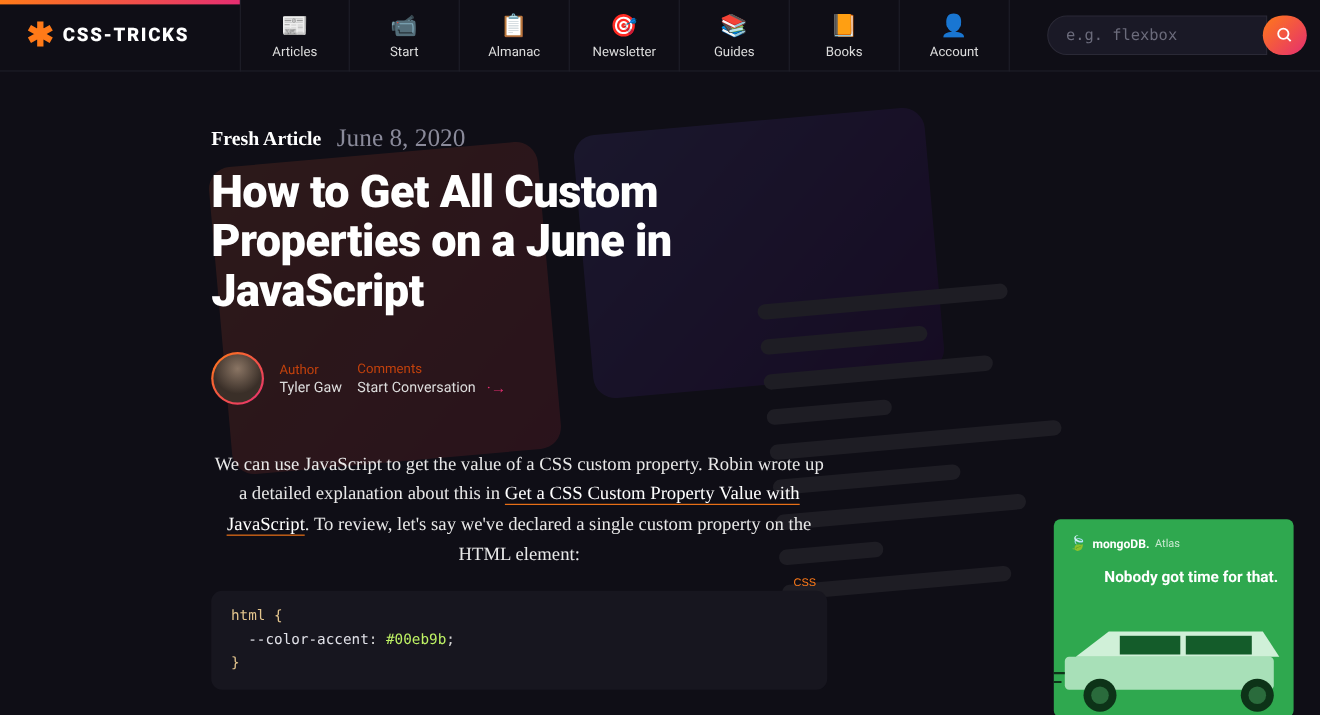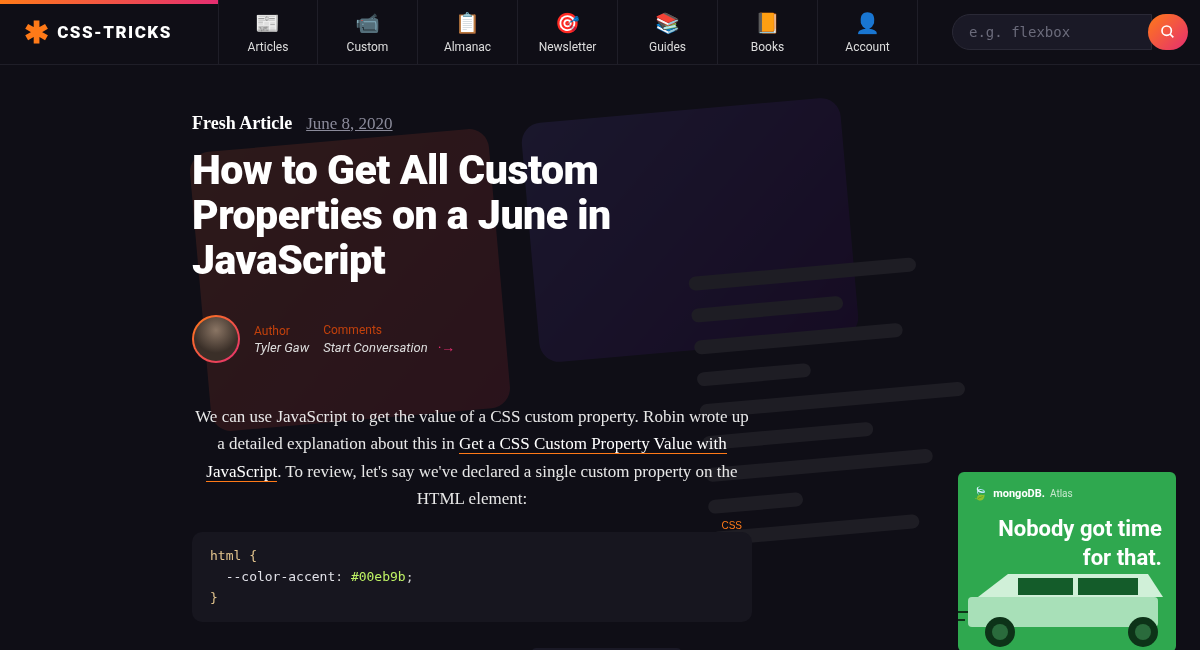--- a/index.html
+++ b/index.html
@@ -147,21 +147,21 @@
       z-index: 5;
     }
     .meta-line {
       display: flex;
       align-items: center;
       gap: 14px;
       margin-bottom: 14px;
       font-family: Georgia, serif;
     }
     .fresh-label { font-weight: bold; font-size: 18px; }
-    .date { color: #8a8a9a; font-size: 17px; text-decoration: underline; }
+    .date { color: #8a8a9a; font-size: 23px; }
     .title {
       font-size: 41px;
       font-weight: 900;
       line-height: 1.1;
       letter-spacing: -0.5px;
       margin-bottom: 32px;
       max-width: 620px;
     }
     .author-row {
       display: flex;
@@ -178,21 +178,21 @@
       display: flex;
     }
     .avatar {
       width: 100%;
       height: 100%;
       border-radius: 50%;
       background: radial-gradient(circle at 50% 30%, #8a7564 0%, #3a2f28 60%);
     }
     .meta-col { display: flex; flex-direction: column; gap: 2px; }
     .meta-label { color: #c2410c; font-size: 12px; }
-    .meta-value { font-size: 13px; color: #ddd; font-style: italic; }
+    .meta-value { font-size: 13px; color: #ddd; }
     .comments-link { display: flex; align-items: center; gap: 10px; }
     .arrow { color: #e52e71; font-size: 14px; }
     .article-body {
       font-family: Georgia, serif;
       font-size: 17px;
       line-height: 1.6;
       color: #e8e8e8;
       max-width: 560px;
     }
     .article-body p { margin-bottom: 20px; text-align: center; }
@@ -236,21 +236,21 @@
       height: 180px;
       background: #2fa84f;
       border-radius: 6px;
       padding: 14px;
       z-index: 6;
       overflow: hidden;
     }
     .ad-brand { display: flex; align-items: center; gap: 5px; font-size: 11px; color: #fff; }
     .ad-leaf { font-size: 13px; }
     .ad-brand .sub { color: #c8e8cf; font-weight: normal; font-size: 10px; }
-    .ad-headline { font-size: 22px; font-weight: bold; text-align: right; margin: 14px 0 0; line-height: 1.3; }
+    .ad-headline { font-size: 14px; font-weight: bold; text-align: right; margin: 14px 0 0; line-height: 1.3; }
     .ad-car {
       position: absolute;
       bottom: 0;
       left: -10px;
       width: 240px;
       height: 90px;
     }
   </style>
 </head>
 <body>
@@ -277,21 +277,21 @@
     <span class="asterisk">✱</span>
     <span class="logo-text">CSS-TRICKS</span>
   </a>
   <nav class="nav">
     <a class="nav-item">
         <span class="nav-icon">📰</span>
         <span>Articles</span>
       </a>
     <a class="nav-item">
         <span class="nav-icon">📹</span>
-        <span>Custom</span>
+        <span>Start</span>
       </a>
     <a class="nav-item">
         <span class="nav-icon">📋</span>
         <span>Almanac</span>
       </a>
     <a class="nav-item">
         <span class="nav-icon">🎯</span>
         <span>Newsletter</span>
       </a>
     <a class="nav-item">

